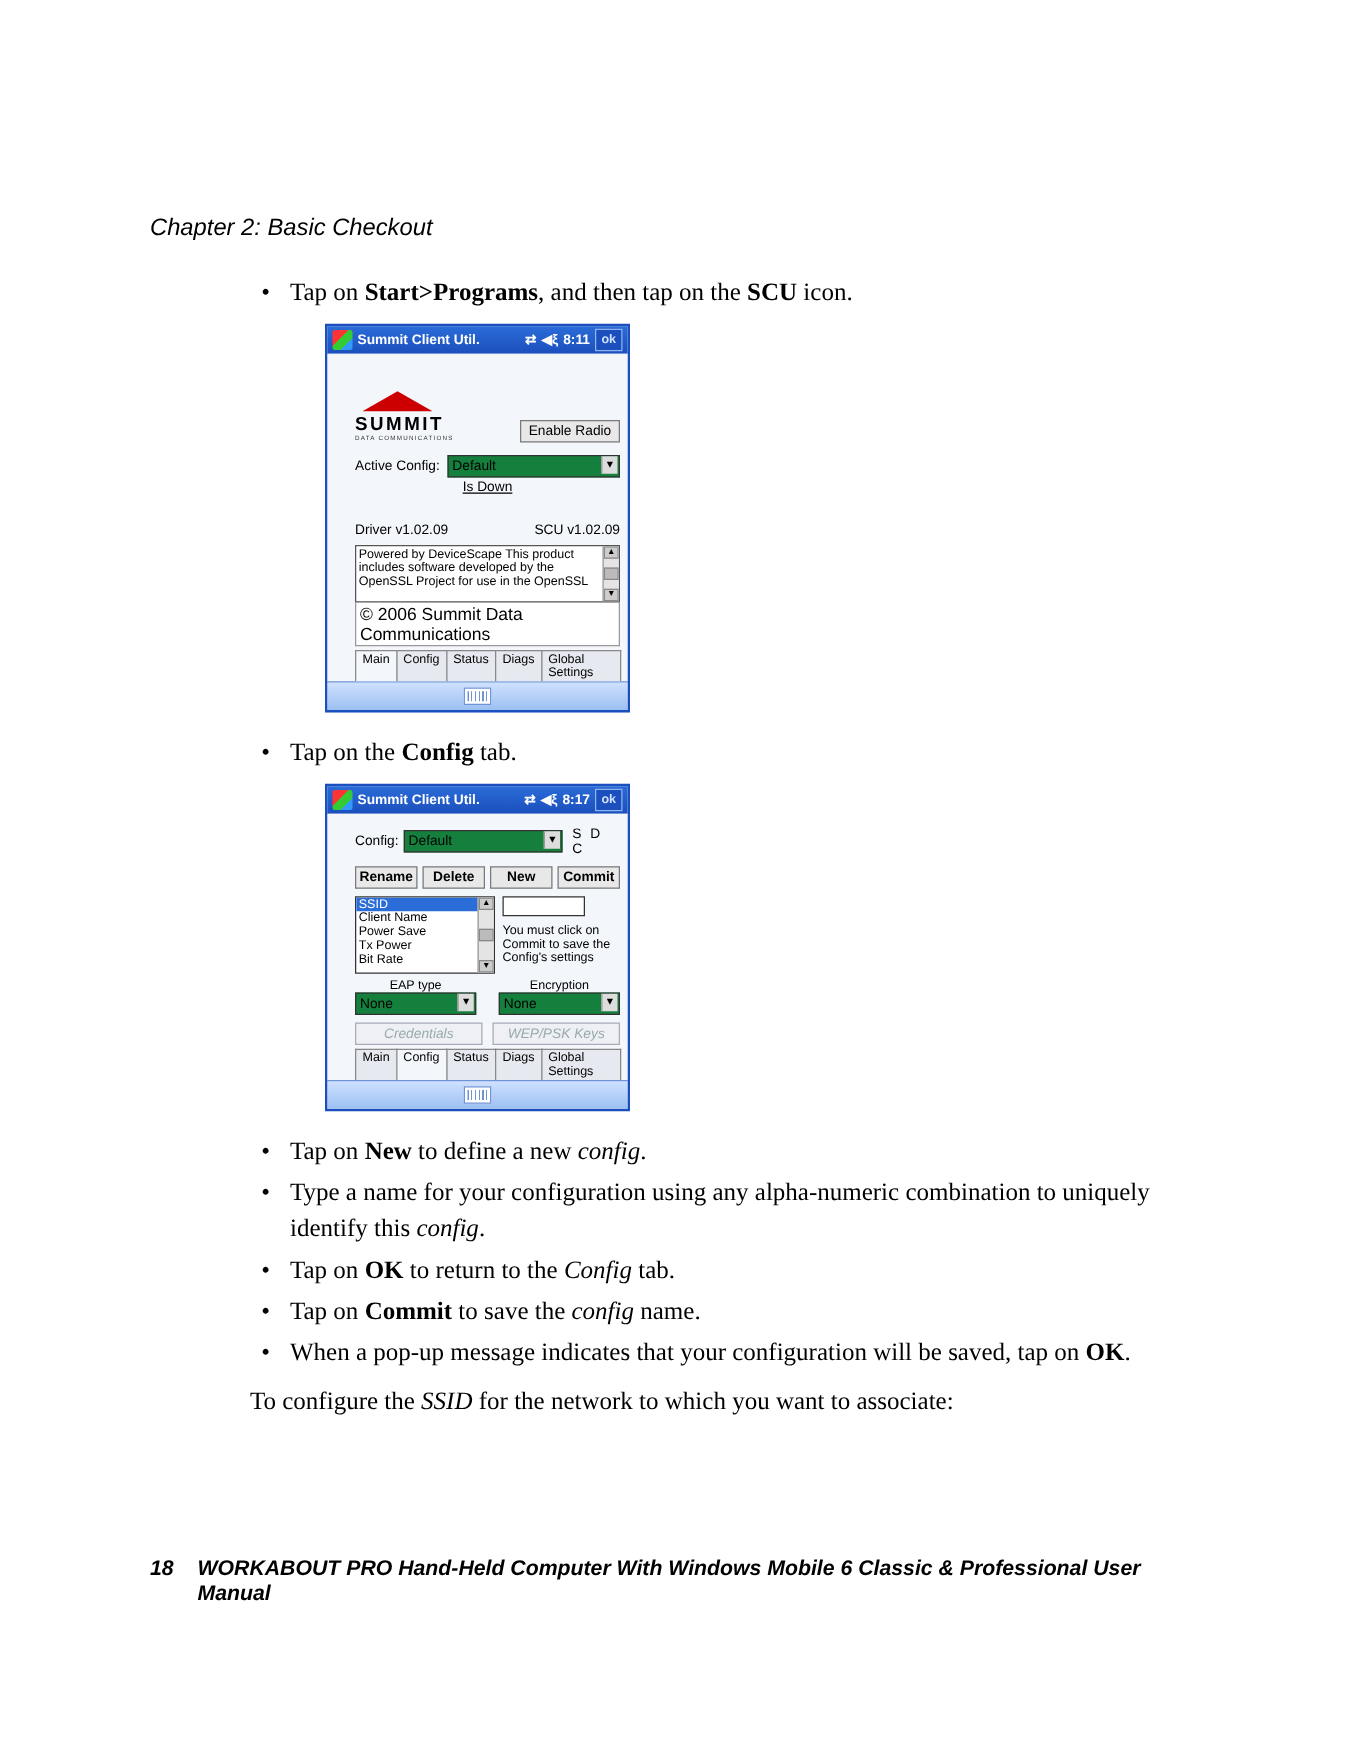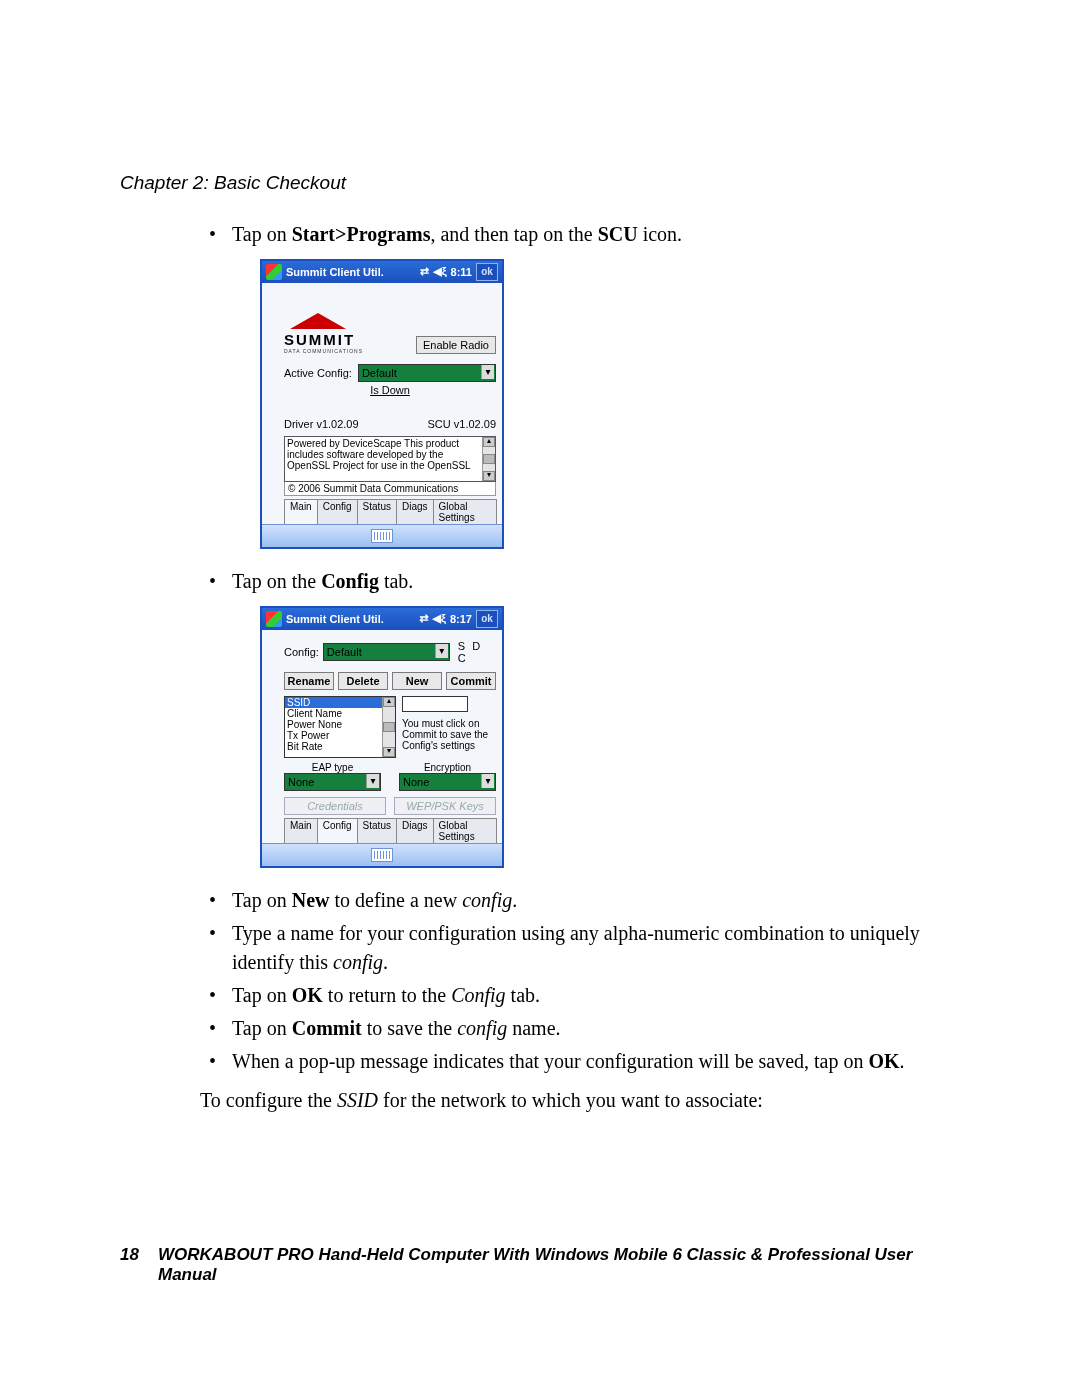--- a/index.html
+++ b/index.html
@@ -209,21 +209,21 @@
     flex: 0 0 10px;
     width: 100%;
     background: #bbb;
     border: 1px solid #888;
     box-sizing: border-box;
   }
   .caption-line {
     border: 1px solid #999;
     border-top: none;
     background: #fff;
-    font-size: 10px;
+    font-size: 14px;
     padding: 1px 3px;
   }
   .tabbar {
     display: flex;
     margin-top: 3px;
   }
   .tab {
     border: 1px solid #888;
     border-bottom: none;
     background: #e6e9ef;
@@ -432,21 +432,21 @@
         <div class="btn-row">
             <span class="wm-btn">Rename</span>
             <span class="wm-btn">Delete</span>
             <span class="wm-btn">New</span>
             <span class="wm-btn">Commit</span>
           </div>
         <div class="dual">
           <div class="listbox">
             <div class="sel">SSID</div>
               <div class="opt">Client Name</div>
-              <div class="opt">Power None</div>
+              <div class="opt">Power Save</div>
               <div class="opt">Tx Power</div>
               <div class="opt">Bit Rate</div>
               <div class="sbar">
               <div class="arr">▴</div>
                 <div class="thumb"></div>
                 <div class="arr">▾</div>
             </div>
           </div>
           <div class="rightcol">
             <div class="tinyinp"></div>

